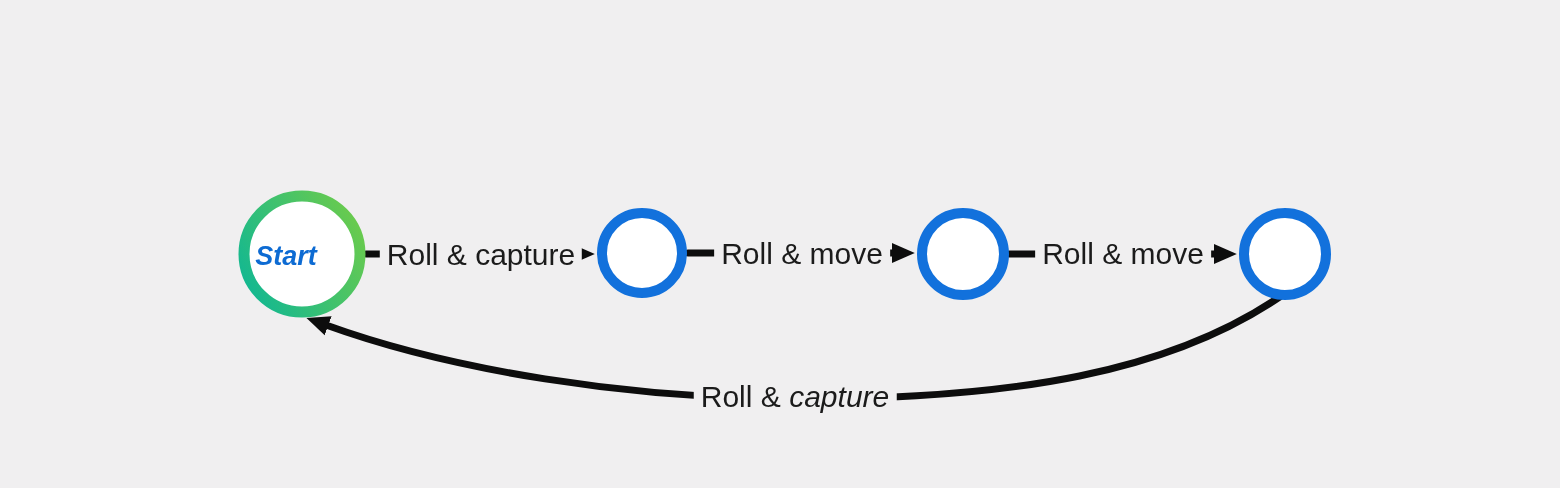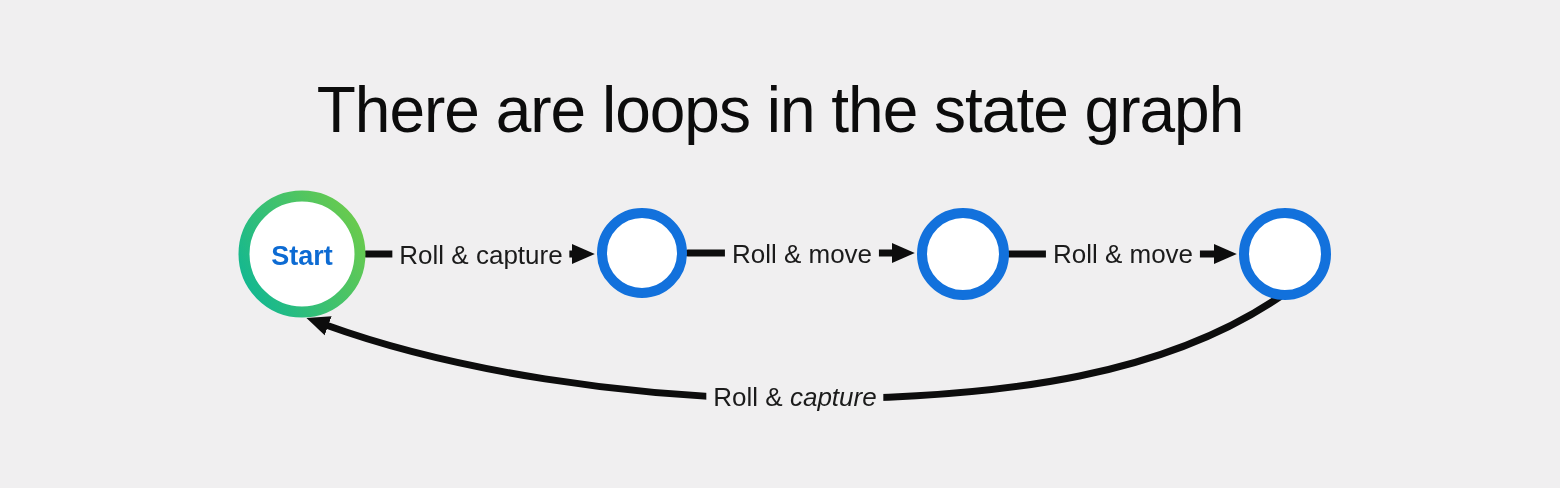--- a/index.html
+++ b/index.html
@@ -42,21 +42,21 @@
   .node{fill:#FFFFFF;}
   .node.blue{stroke:var(--node_border_blue);stroke-width:10;}
   .node.start{stroke:url(#startGrad);stroke-width:11;}
   .grad-stop-0{stop-color:var(--start_border_gradient_0);}
   .grad-stop-1{stop-color:var(--start_border_gradient_1);}
   .edge-label{
     position:absolute;
     transform:translate(-50%,-50%);
     background:var(--background);
     padding:0 7px;
-    font-size:26px;
+    font-size:30px;
     line-height:34px;
     color:var(--label_color);
     white-space:nowrap;
   }
   .edge-label .emph{
     font-weight:400;
     font-style:italic;
     margin-left:0.28em;
   }
   .node-label{
@@ -66,21 +66,20 @@
     font-weight:700;
     color:var(--start_label_blue);
     white-space:nowrap;
   }
 </style>
 </head>
 <body>
 
 <div class="stage">
 
-  <div class="title">There are loops in the state graph</div>
 
   <svg class="graph" width="1560" height="488" viewBox="0 0 1560 488">
     <defs>
       <linearGradient id="startGrad" x1="0" y1="0.75" x2="1" y2="0.2">
         <stop class="grad-stop-0" offset="0"></stop>
         <stop class="grad-stop-1" offset="1"></stop>
       </linearGradient>
       <marker id="arrow" viewBox="0 0 10 10" refX="1" refY="5" markerWidth="3.3" markerHeight="3.3" orient="auto">
         <path class="arrowhead" d="M 0 0.6 L 10 5 L 0 9.4 z"></path>
       </marker>
@@ -90,21 +89,21 @@
     <path class="edge" d="M 688 253 L 894 253" marker-end="url(#arrow)"></path>
     <path class="edge" d="M 1009 254 L 1216 254" marker-end="url(#arrow)"></path>
     <path class="edge" d="M 1281 296 C 1170 372 1015 399 800 399 C 628 399 450 370 326 325" marker-end="url(#arrow)"></path>
 
     <circle class="node start" cx="302" cy="254" r="58"></circle>
     <circle class="node blue" cx="642" cy="253" r="40"></circle>
     <circle class="node blue" cx="963" cy="254" r="41"></circle>
     <circle class="node blue" cx="1285" cy="254" r="41"></circle>
   </svg>
 
-  <div class="node-label" style="left:302px;top:256px;">Start</div>
+  <div class="node-label" style="left:286px;top:256px;font-style:italic;">Start</div>
 
   <div class="edge-label" style="left:481px;top:255px;">Roll &amp; capture</div>
 
   <div class="edge-label" style="left:802px;top:254px;">Roll &amp; move</div>
 
   <div class="edge-label" style="left:1123px;top:254px;">Roll &amp; move</div>
 
   <div class="edge-label" style="left:795px;top:397px;"><span>Roll &amp;</span><span class="emph">capture</span></div>
 
 </div>

